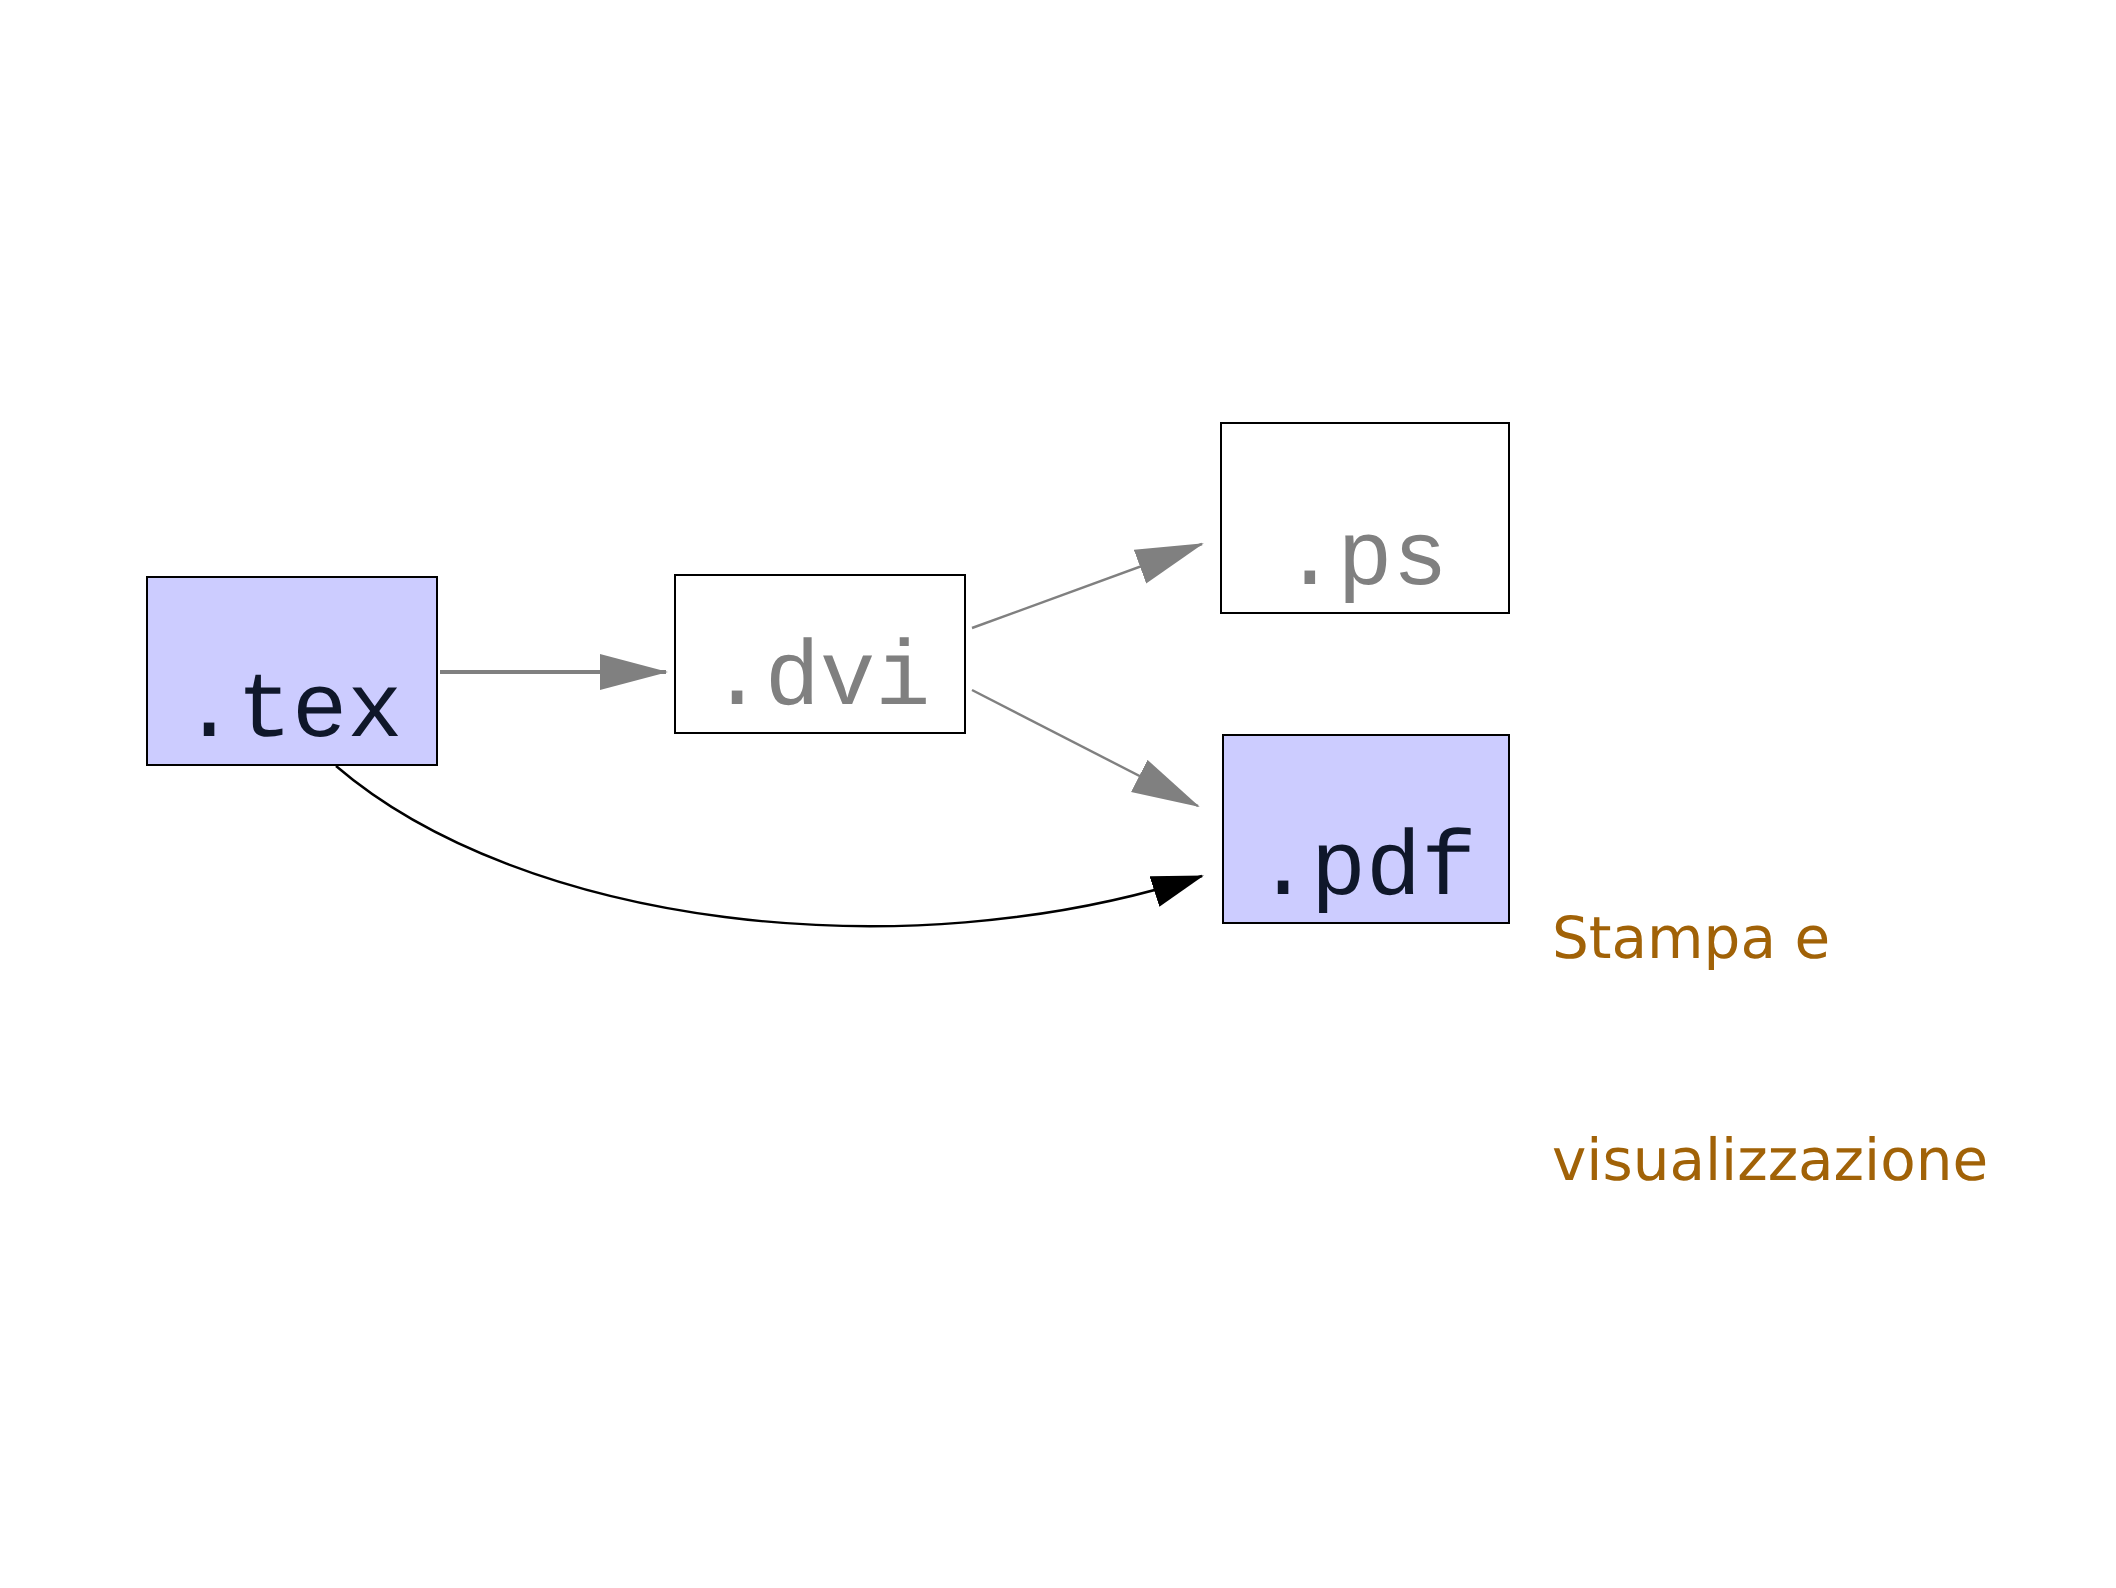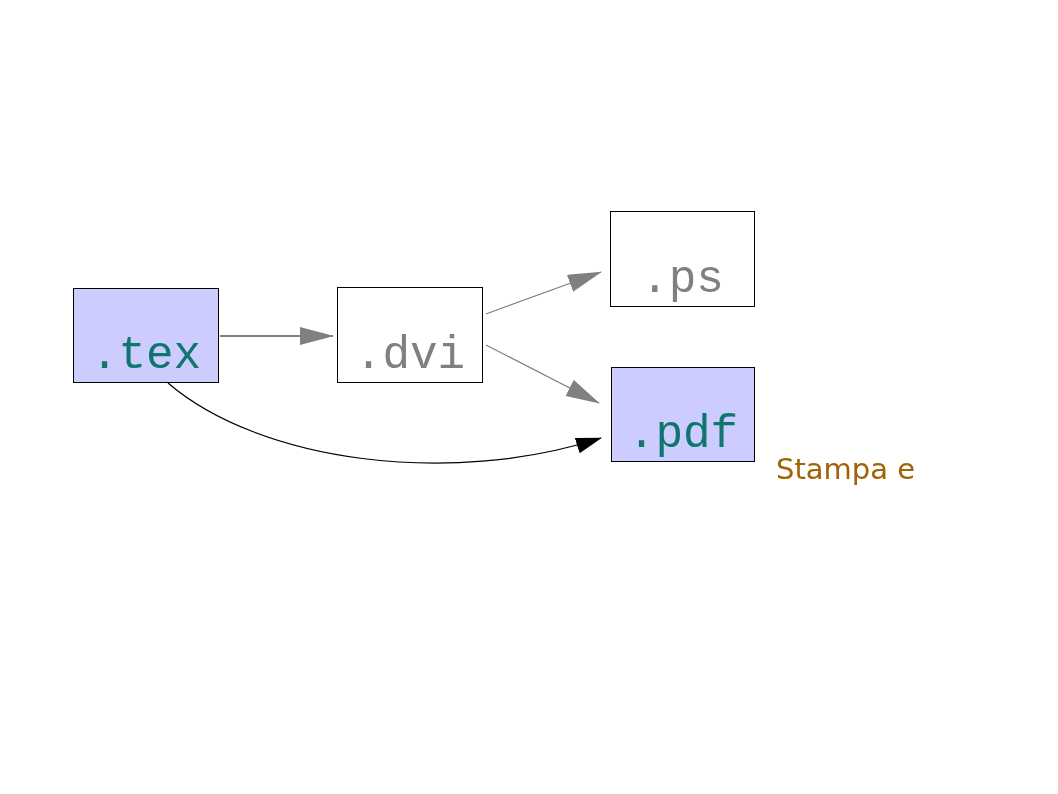--- a/index.html
+++ b/index.html
@@ -22,24 +22,24 @@
     display: flex;
     align-items: flex-end;
     justify-content: center;
     font-family: "Liberation Mono", monospace;
     font-size: 46px;
     letter-spacing: 0px;
     background: #ffffff;
   }
   .node.highlight { background: var(--node_highlight, #ccccff); }
   .node.muted-text { color: var(--muted, #808080); }
-  .node.dark-text  { color: #0f766e; }
+  .node.dark-text  { color: #0f172a; }
 
   #node-tex { left: 73px;  top: 288px; width: 146px; height: 95px; }
-  #node-dvi { left: 337px; top: 287px; width: 146px; height: 96px; }
+  #node-dvi { left: 337px; top: 287px; width: 146px; height: 80px; }
   #node-ps  { left: 610px; top: 211px; width: 145px; height: 96px; }
   #node-pdf { left: 611px; top: 367px; width: 144px; height: 95px; }
 
   .caption {
     position: absolute;
     font-size: 29px;
     line-height: 37px;
     white-space: pre;
   }
   #caption-ps {
@@ -95,15 +95,16 @@
     <span>.ps</span>
   </div>
 
   <div class="node highlight dark-text" id="node-pdf">
     <span>.pdf</span>
   </div>
 
 
   <div class="caption" id="caption-pdf">
     <div>Stampa e</div>
+    <div>visualizzazione</div>
   </div>
 
 </div>
 
 </body></html>

